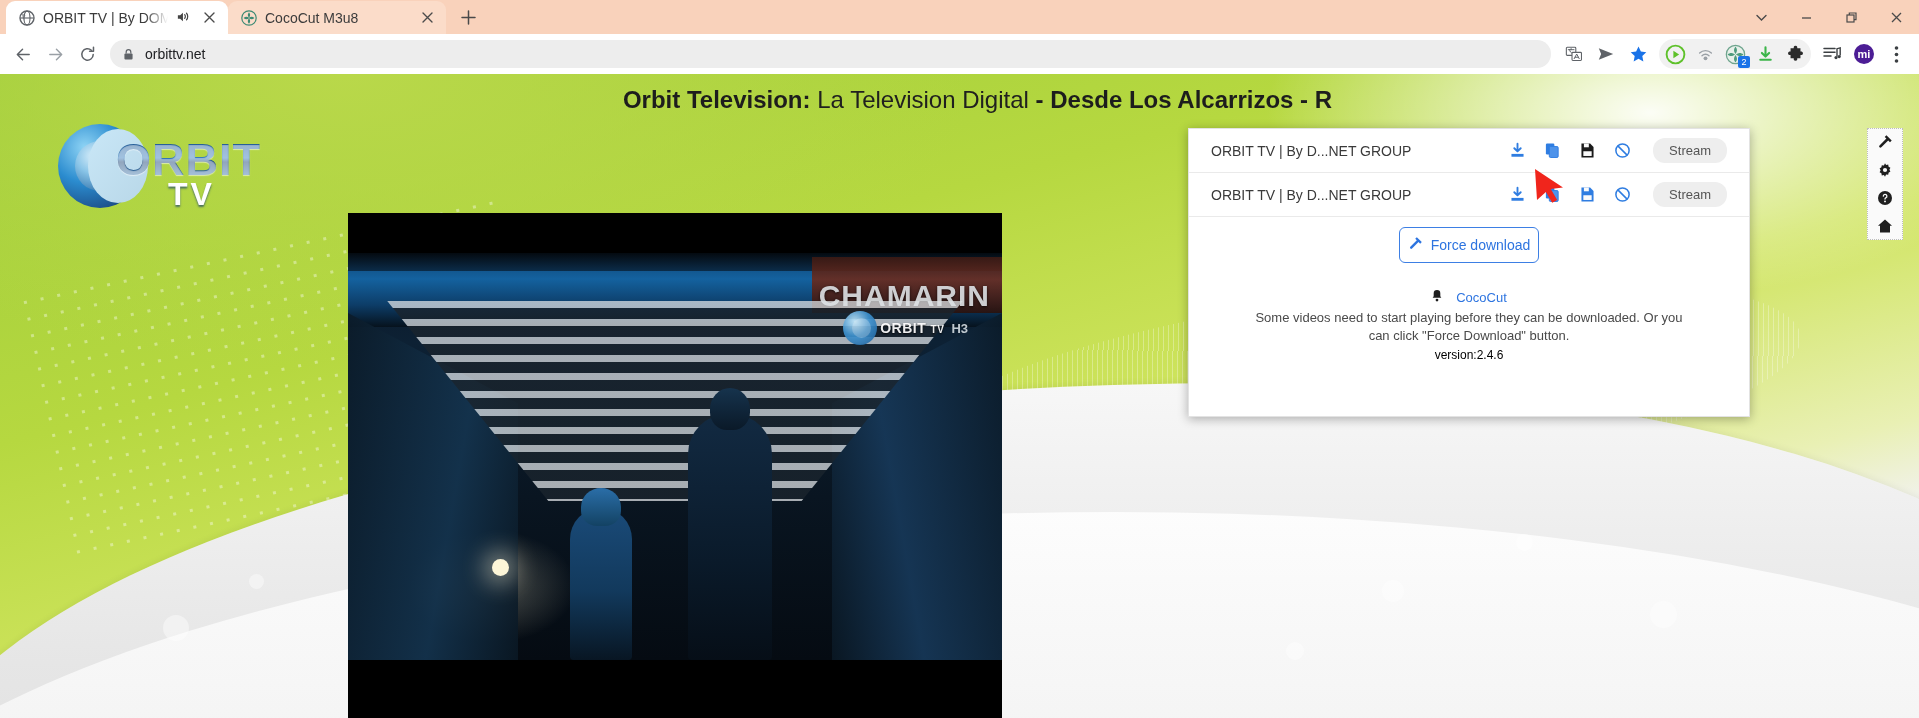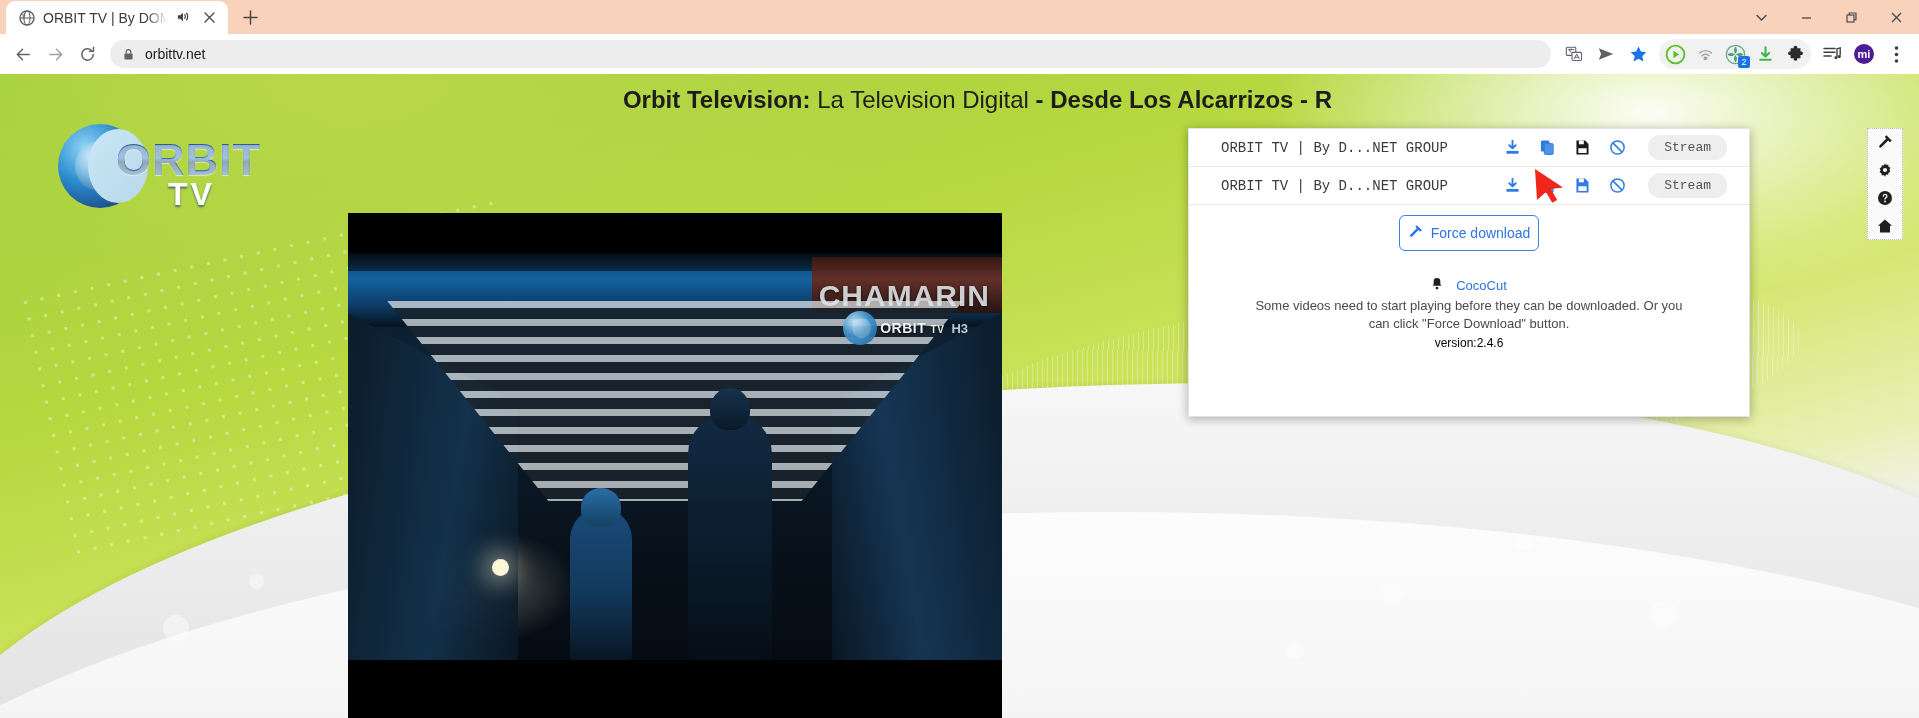--- a/index.html
+++ b/index.html
@@ -232,22 +232,22 @@
     background: #e9bec2; border-radius: 7px 7px 0 0;
   }
 
   
   .popup {
     position: absolute; left: 1188px; top: 54px; width: 562px; height: 289px;
     background: #ffffff; box-shadow: 0 2px 10px rgba(0,0,0,.30);
     border: 1px solid #e3e3e3; z-index: 50;
   }
   .dl-row {
-    height: 38px; display: flex; align-items: center;
-    padding: 0 22px 0 32px; border-bottom: 1px solid #eaeaea; font-family: Liberation Mono, monospace;
+    height: 44px; display: flex; align-items: center;
+    padding: 0 22px 0 22px; border-bottom: 1px solid #eaeaea;
   }
   .dl-title { flex: 1 1 auto; font-size: 14px; color: #3a3a3a; white-space: nowrap; overflow: hidden;}
   .dl-actions { display: flex; align-items: center; gap: 17px; margin-right: 22px; }
   .act { width: 18px; height: 18px; display:flex; align-items:center; justify-content:center; color:#2f7de1; }
   .stream-badge {
     background: #eeeeee; color: #555; font-size: 13px; border-radius: 12px;
     padding: 5px 16px; white-space: nowrap;
   }
 
   .trouble {
@@ -303,20 +303,34 @@
             <path d="M11.2 3c1.7 1.6 1.7 5.4 0 7" stroke="#444" stroke-width="1.3" fill="none" stroke-linecap="round"></path>
           </svg>
       </span>
       <span class="tab-close">
         <svg width="11" height="11" viewBox="0 0 11 11">
             <path d="M1 1l9 9M10 1l-9 9" stroke="#4b4b4b" stroke-width="1.35" stroke-linecap="round"></path>
           </svg>
       </span>
     </div>
 
+    <div class="tab inactive">
+      <span class="tab-fav">
+        <svg width="16" height="16" viewBox="0 0 16 16">
+            <circle cx="8" cy="8" r="7.2" fill="none" stroke="#3c8a74" stroke-width="1.2"></circle>
+            <path d="M8 2.2c-1.6 2-1.6 3.4 0 5.6 1.6-2.2 1.6-3.6 0-5.6zM2.6 8c2 1.6 3.4 1.6 5.6 0-2.2-1.6-3.6-1.6-5.6 0zM13.4 8c-2-1.6-3.4-1.6-5.6 0 2.2 1.6 3.6 1.6 5.6 0zM8 13.8c1.6-2 1.6-3.4 0-5.6-1.6 2.2-1.6 3.6 0 5.6z" fill="#3c8a74"></path>
+          </svg>
+      </span>
+      <span class="tab-title">CocoCut M3u8</span>
+      <span class="tab-close">
+        <svg width="11" height="11" viewBox="0 0 11 11">
+            <path d="M1 1l9 9M10 1l-9 9" stroke="#4b4b4b" stroke-width="1.35" stroke-linecap="round"></path>
+          </svg>
+      </span>
+    </div>
 
     <div class="newtab">
       <svg width="15" height="15" viewBox="0 0 15 15">
           <path d="M7.5 1v13M1 7.5h13" stroke="#4a4a4a" stroke-width="1.5" stroke-linecap="round"></path>
         </svg>
     </div>
 
     <div class="wincontrols">
       <div class="wc">
         <svg width="13" height="13" viewBox="0 0 13 13">

